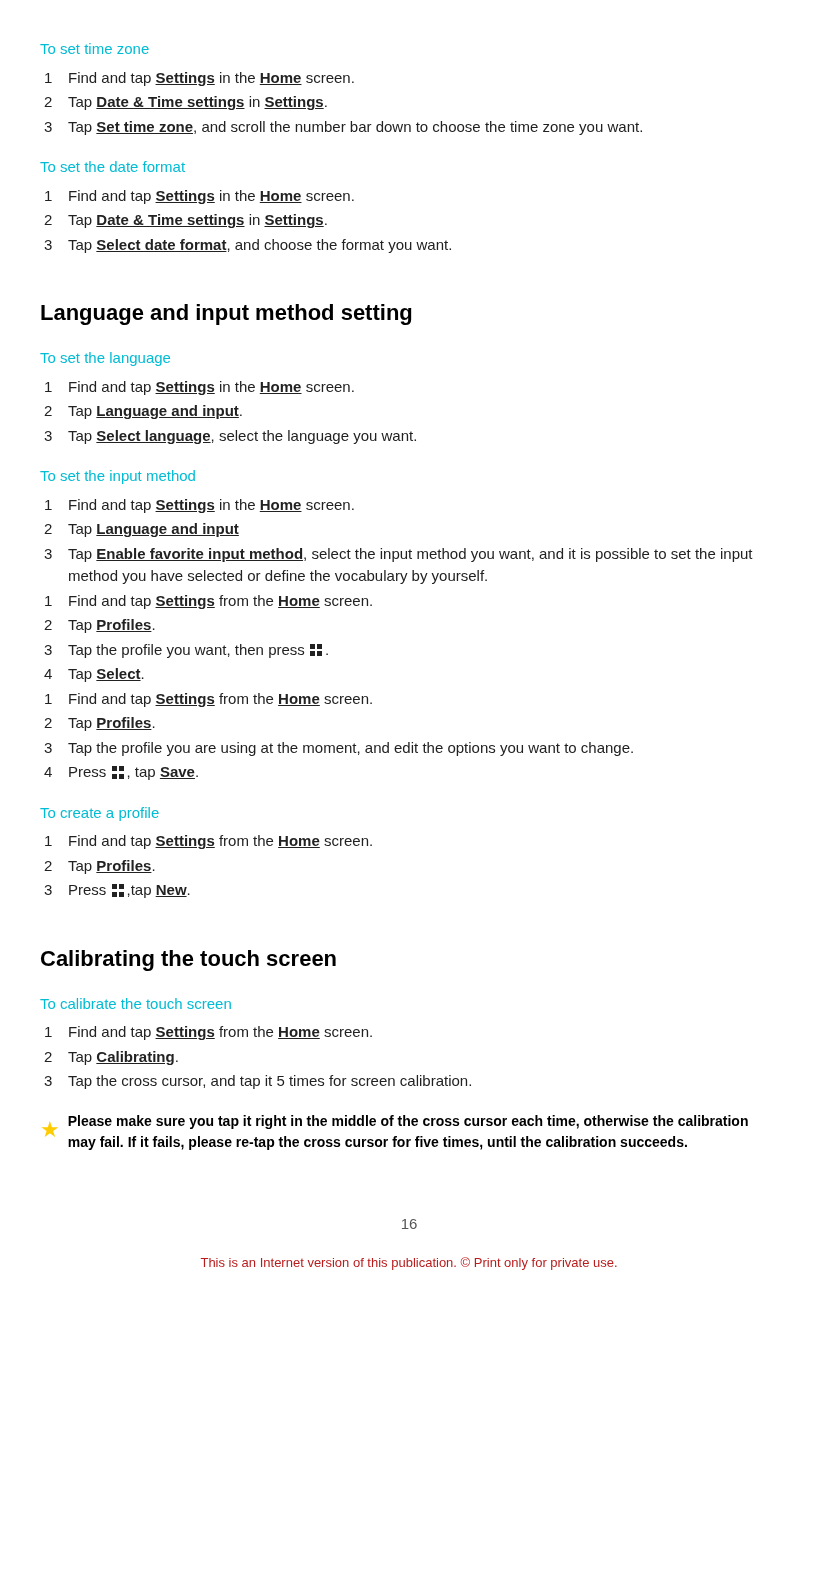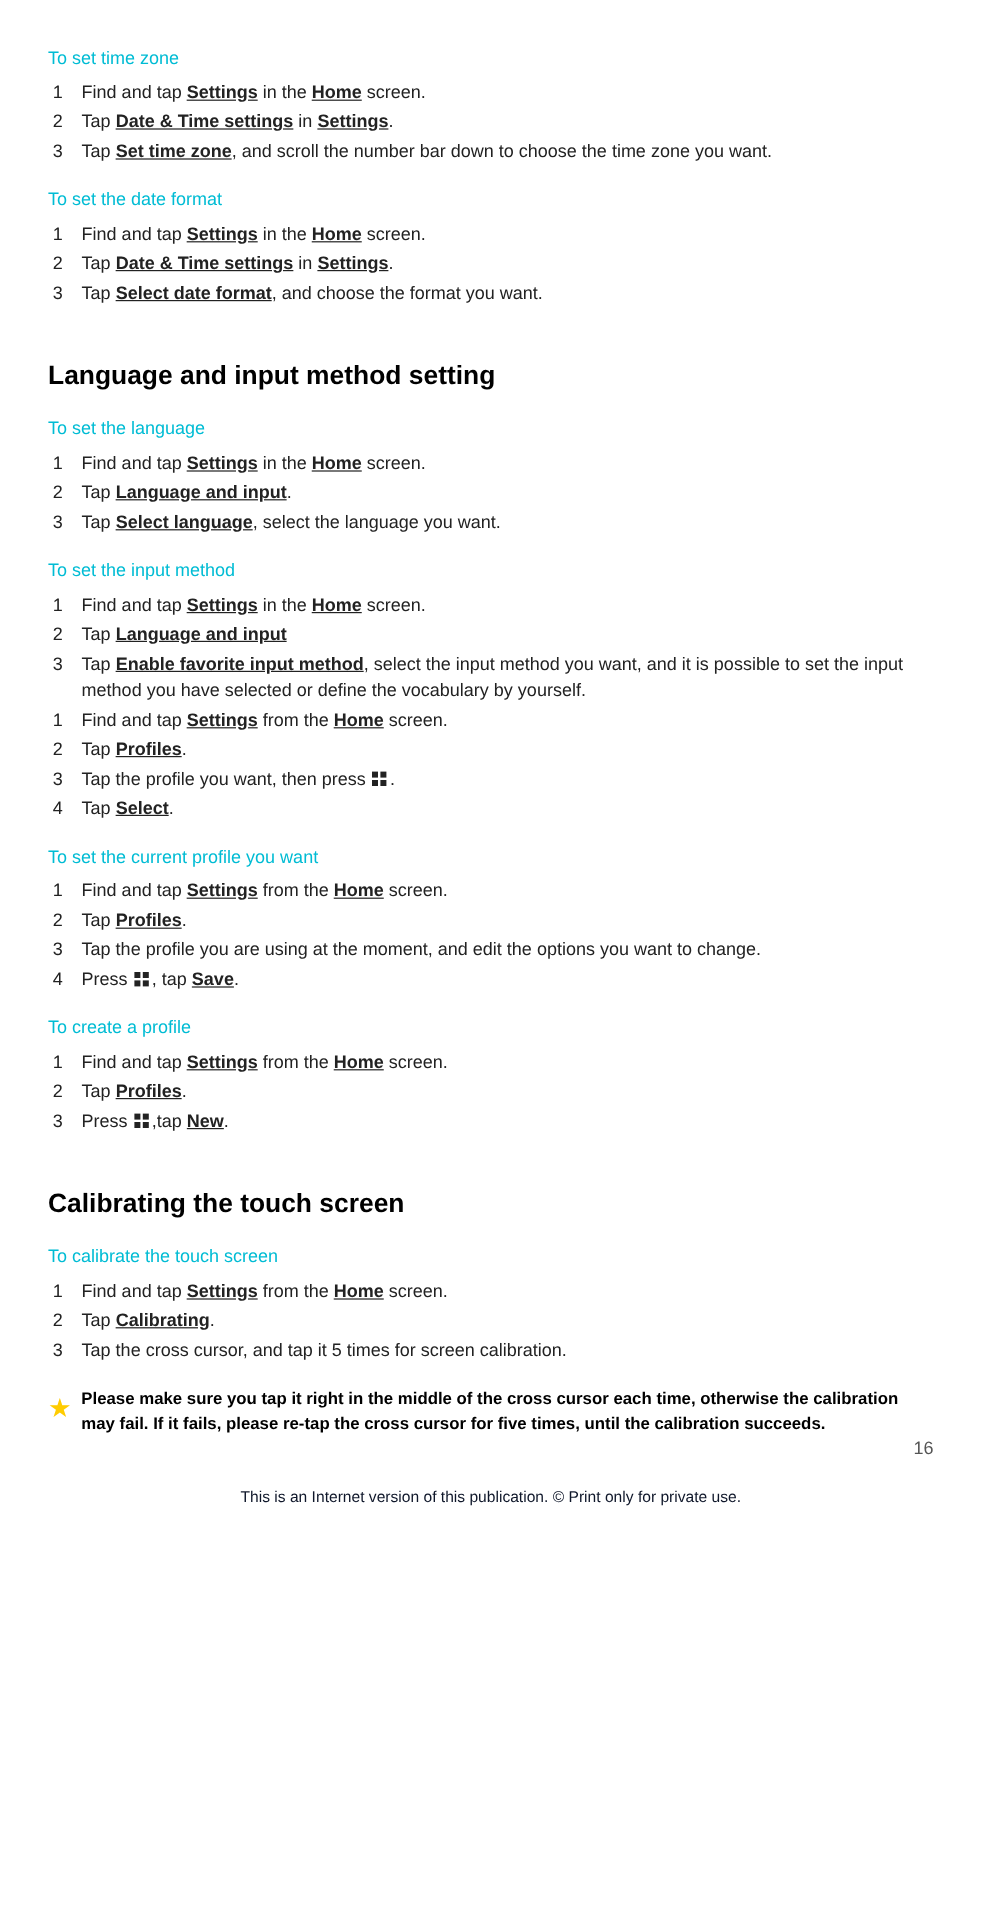--- a/index.html
+++ b/index.html
@@ -61,28 +61,29 @@
       font-size: 22px;
       margin-top: 2px;
       flex-shrink: 0;
     }
     .tip-text {
       font-size: 14px;
       color: #000000;
       font-weight: bold;
     }
     .page-number {
-      text-align: right;
+      text-align: center;
+      margin-top: 60px;
       font-size: 15px;
       color: #555;
     }
     .footer-text {
       text-align: center;
       font-size: 13px;
-      color: #0f172a;
+      color: #b91c1c;
       margin-top: 18px;
     }
   </style>
 </head>
 <body>
 
 <div>
   <div>
     <div class="subsection-heading">To set time zone</div>
     <ol class="numbered-list">
@@ -177,21 +178,20 @@
               <span style="background:#222;width:5px;height:5px;"></span>
             </span>.</span>
         </li>
       <li>
           <span class="num">4</span>
           <span class="content">Tap <b>Select</b>.</span>
         </li>
     </ol>
   </div>
   <div>
-    <div class="subsection-heading">To set the current profile you want</div>
     <ol class="numbered-list">
       <li>
           <span class="num">1</span>
           <span class="content">Find and tap <b>Settings</b> from the <b>Home</b> screen.</span>
         </li>
       <li>
           <span class="num">2</span>
           <span class="content">Tap <b>Profiles</b>.</span>
         </li>
       <li>

